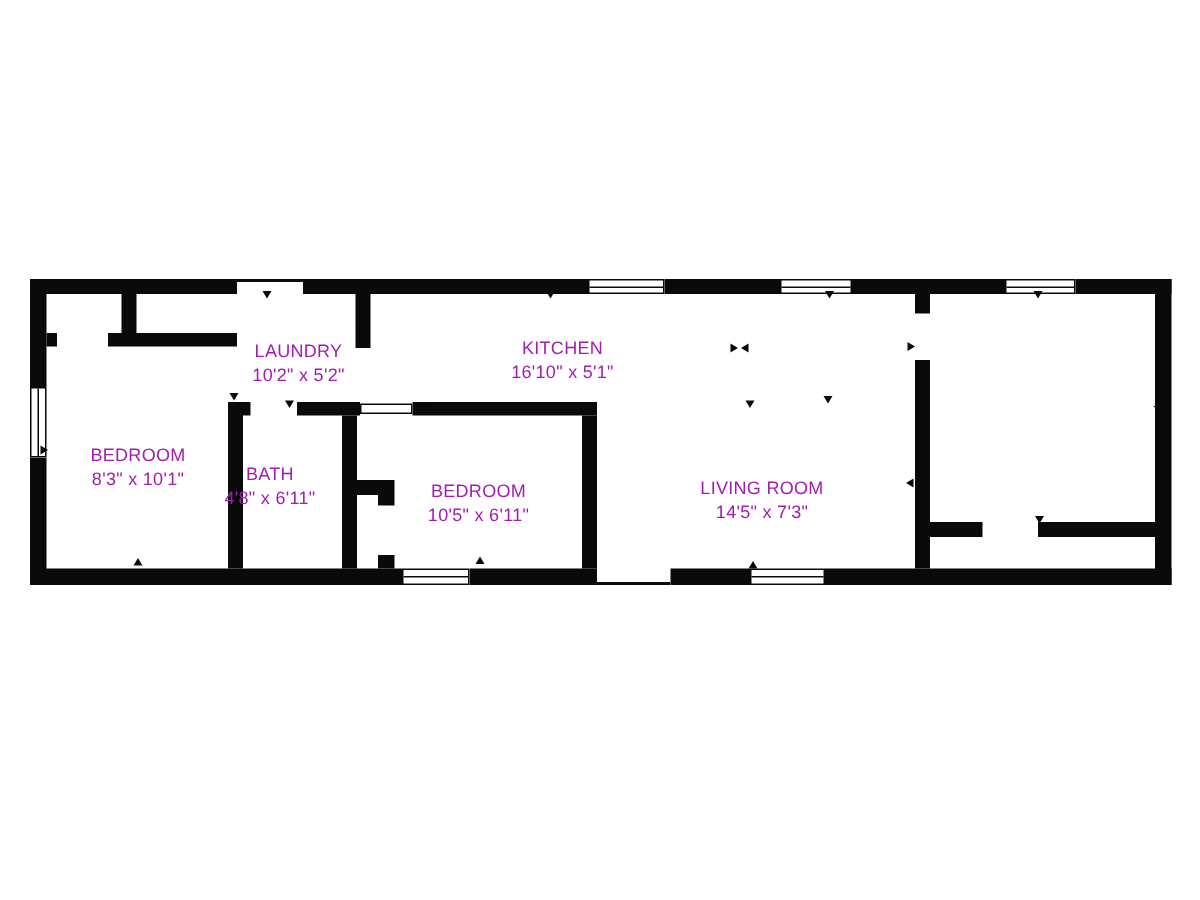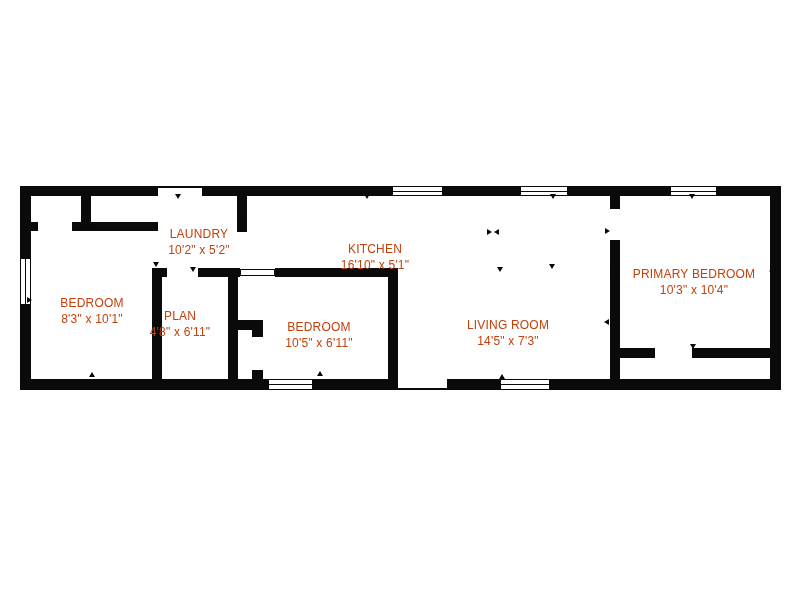--- a/index.html
+++ b/index.html
@@ -14,21 +14,21 @@
   .window.h .pane{left:0;right:0;top:50%;height:1px;margin-top:-0.5px;}
   .window.v .pane{top:0;bottom:0;left:50%;width:1px;margin-left:-0.5px;}
   .opening{position:absolute;background:#ffffff;border:1px solid #0a0a0a;box-sizing:border-box;}
   .marker{position:absolute;width:0;height:0;}
   .marker.up{border-left:3px solid transparent;border-right:3px solid transparent;border-bottom:5px solid #0a0a0a;}
   .marker.down{border-left:3px solid transparent;border-right:3px solid transparent;border-top:5px solid #0a0a0a;}
   .marker.left{border-top:3px solid transparent;border-bottom:3px solid transparent;border-right:5px solid #0a0a0a;}
   .marker.right{border-top:3px solid transparent;border-bottom:3px solid transparent;border-left:5px solid #0a0a0a;}
   .room-label{
     position:absolute;transform:translate(-50%,-50%);
-    text-align:center;white-space:nowrap;color:#c2410c;
+    text-align:center;white-space:nowrap;color:#a21caf;
     font-size:12px;line-height:16px;letter-spacing:0.2px;z-index:5;
   }
   .footer{
     position:absolute;left:400px;top:572px;transform:translateX(-50%);
     font-size:7.5px;letter-spacing:0.25px;color:#c7c7c7;white-space:nowrap;
   }
 </style>
 </head>
 <body>
 
@@ -110,33 +110,29 @@
       <div class="marker right" style="left: 230px; top: 294px;"></div>
       <div class="room-label" style="left: 92px; top: 311px;">
         <div>BEDROOM</div>
         <div>8'3" x 10'1"</div>
       </div>
       <div class="room-label" style="left: 199px; top: 242px;">
         <div>LAUNDRY</div>
         <div>10'2" x 5'2"</div>
       </div>
       <div class="room-label" style="left: 180px; top: 324px;">
-        <div>PLAN</div>
+        <div>BATH</div>
         <div>4'8" x 6'11"</div>
       </div>
-      <div class="room-label" style="left: 375px; top: 240px; margin-top: 17px;">
+      <div class="room-label" style="left: 375px; top: 240px;">
         <div>KITCHEN</div>
         <div>16'10" x 5'1"</div>
       </div>
       <div class="room-label" style="left: 319px; top: 335px;">
         <div>BEDROOM</div>
         <div>10'5" x 6'11"</div>
       </div>
       <div class="room-label" style="left: 508px; top: 333px;">
         <div>LIVING ROOM</div>
         <div>14'5" x 7'3"</div>
       </div>
-      <div class="room-label" style="left: 694px; top: 282px;">
-        <div>PRIMARY BEDROOM</div>
-        <div>10'3" x 10'4"</div>
-      </div>
     </div>
 </div>
 
 </body></html>

